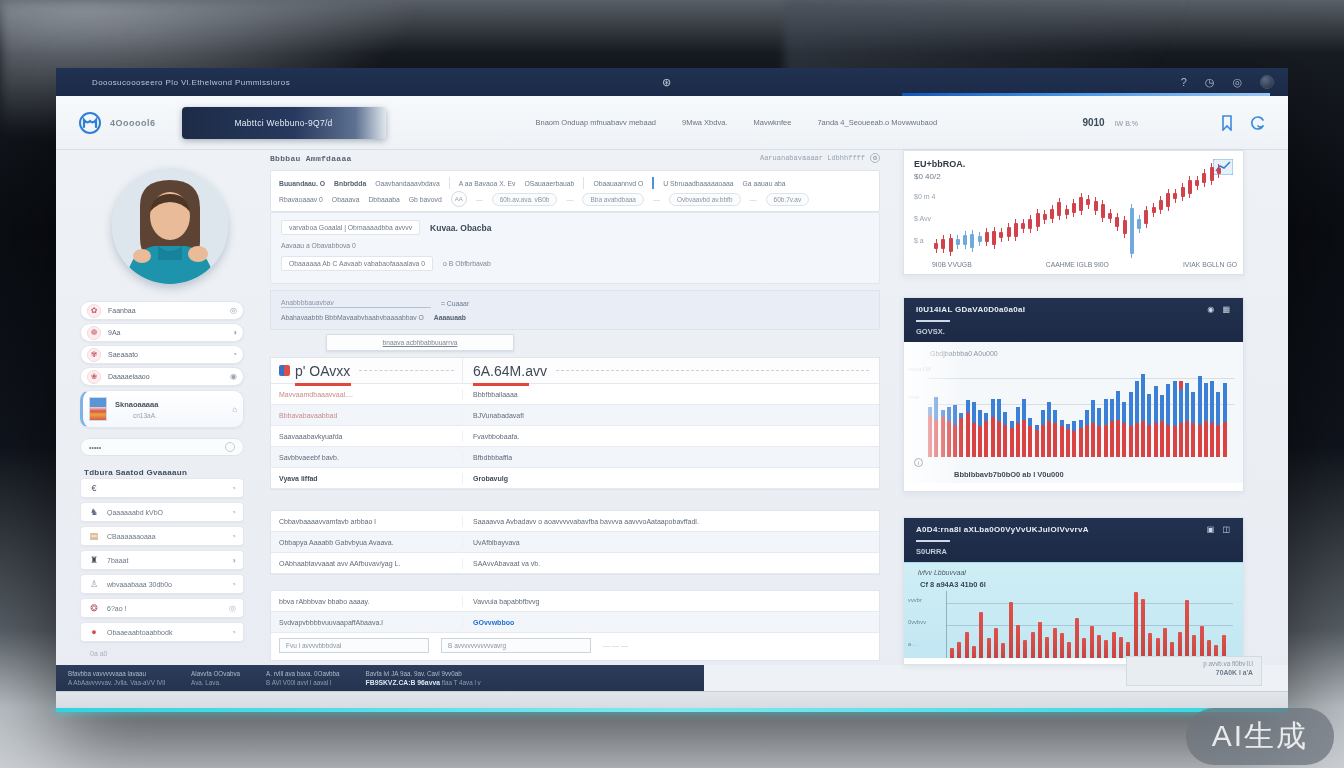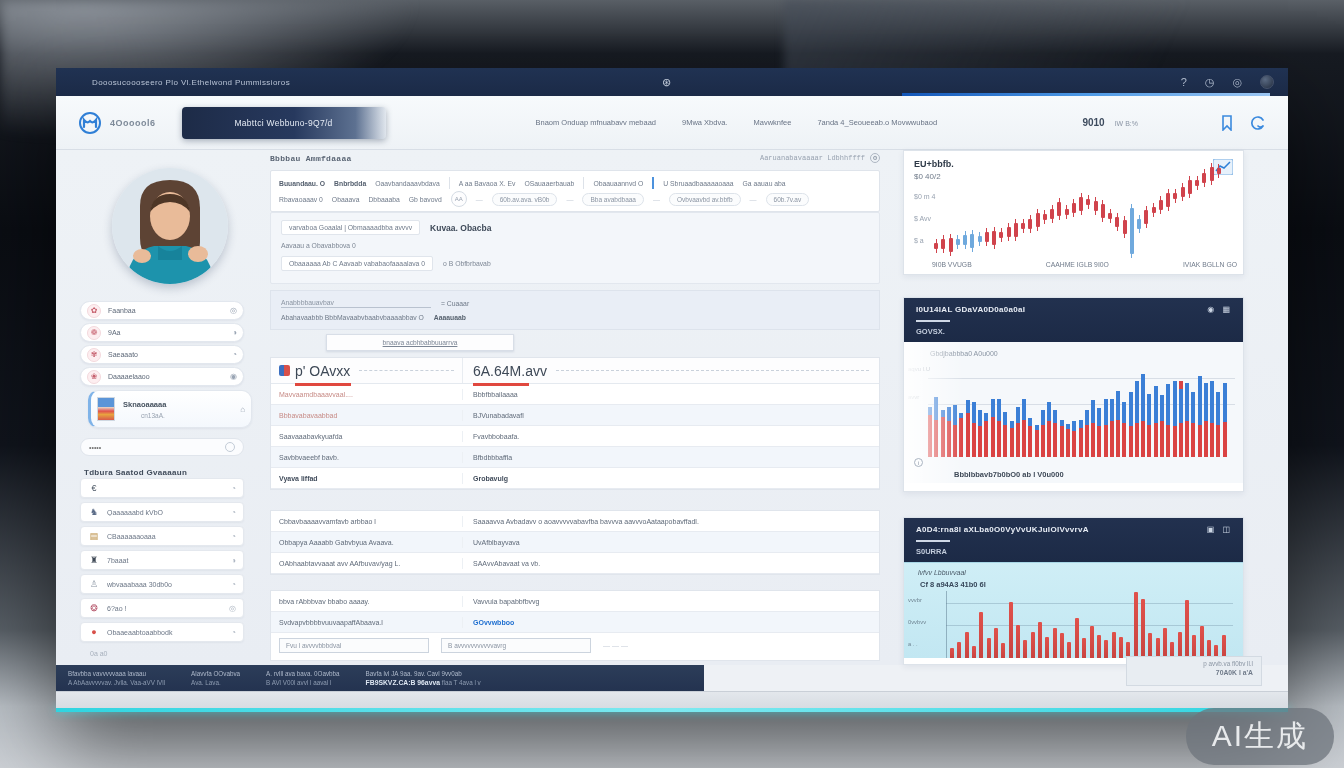--- a/index.html
+++ b/index.html
@@ -38,21 +38,21 @@
   
   .bodywrap{position:relative;height:515px;flex:0 0 auto;background:linear-gradient(180deg,#eef2f6,#e9edf3);}
 
   
   .sidebar{position:absolute;left:20px;top:0;width:186px;height:100%;}
   .avatar-photo{position:absolute;left:36px;top:18px;width:116px;height:116px;border-radius:50%;overflow:hidden;box-shadow:0 4px 10px rgba(40,60,90,.25);}
   .sb-item{position:absolute;left:4px;width:164px;height:19px;border-radius:10px;background:#fff;border:1px solid #e2e7ee;display:flex;align-items:center;padding:0 6px;box-shadow:0 1px 2px rgba(60,80,110,.08);}
   .sb-ico{width:14px;height:14px;border-radius:50%;background:#fdeef0;color:#c6606e;font-size:8px;display:flex;align-items:center;justify-content:center;margin-right:7px;border:1px solid #f3d9dd;flex:0 0 auto;}
   .sb-label{font-size:7px;color:#5d6878;flex:1 1 auto;white-space:nowrap;overflow:hidden;}
   .sb-right{font-size:8px;color:#9aa5b4;}
-  .sb-item.hl{height:38px;border-left:3px solid #7fb3e8;background:linear-gradient(180deg,#ffffff,#f4f8fd);margin-left:8px;}
+  .sb-item.hl{height:38px;border-left:3px solid #7fb3e8;background:linear-gradient(180deg,#ffffff,#f4f8fd);}
   .sb-thumb{width:18px;height:24px;margin-right:8px;border:1px solid #cfd8e2;background:linear-gradient(180deg,#5b95d8 0%,#5b95d8 40%,#e8e2d2 40%,#e0524e 60%,#e8a33f 75%,#d85a4a 100%);flex:0 0 auto;}
   .sb-hl-text{flex:1;}
   .sb-hl-text .t1{font-size:7.5px;font-weight:bold;color:#46525f;}
   .sb-hl-text .t2{font-size:6.5px;color:#98a2b0;margin-top:3px;margin-left:18px;}
   .sb-search{position:absolute;left:4px;width:164px;height:18px;border-radius:9px;background:#fbfcfe;border:1px solid #e0e5ec;display:flex;align-items:center;padding:0 8px;}
   .sb-search input{border:0;outline:0;background:transparent;font-size:7px;color:#8b96a4;width:130px;font-family:"Liberation Sans",sans-serif;}
   .sb-search .mag{margin-left:auto;width:10px;height:10px;border:1px solid #c3ccd7;border-radius:50%;position:relative;}
   .sb-head{position:absolute;left:8px;font-size:8px;font-weight:bold;color:#414c5b;letter-spacing:.3px;white-space:nowrap;}
   .sb2-item{position:absolute;left:4px;width:164px;height:20px;border-radius:4px;background:#fff;border:1px solid #e4e8ee;display:flex;align-items:center;padding:0 7px;box-shadow:0 1px 2px rgba(60,80,110,.06);}
   .sb2-ico{font-size:9px;margin-right:7px;width:12px;text-align:center;flex:0 0 auto;}
@@ -438,21 +438,21 @@
           <span class="tf-input">Fvu l  avvvvbbbdval</span>
           <span class="tf-input">B  avvvvvvvvvvvavrg</span>
           <span class="tf-dash">— — —</span>
         </div>
       </div>
     </div>
 
     <div class="rightcol">
 
       <div class="panel" id="stockPanel">
-        <div class="sp-title">EU+bbfb.</div>
+        <div class="sp-title">EU+bbROA.</div>
         <div class="sp-sub">$0 40/2</div>
         <span class="sp-ylab" style="top:42px">$0 m 4</span>
         <span class="sp-ylab" style="top:64px">$ Avv</span>
         <span class="sp-ylab" style="top:86px">$ a</span>
         <svg class="sp-corner" width="20" height="16" viewBox="0 0 20 16">
           <rect width="20" height="16" rx="2" fill="#e7f1fb" stroke="#79aee2"></rect>
           <path d="M3 12 L7 7 L11 9 L17 3" fill="none" stroke="#2f7fd6" stroke-width="1.5"></path>
         </svg>
         <div class="sp-chart" id="candleChart">
             <div class="wick" style="left: 3.5px; top: 74.2952px; height: 14px; background: rgb(208, 67, 76);"></div>

